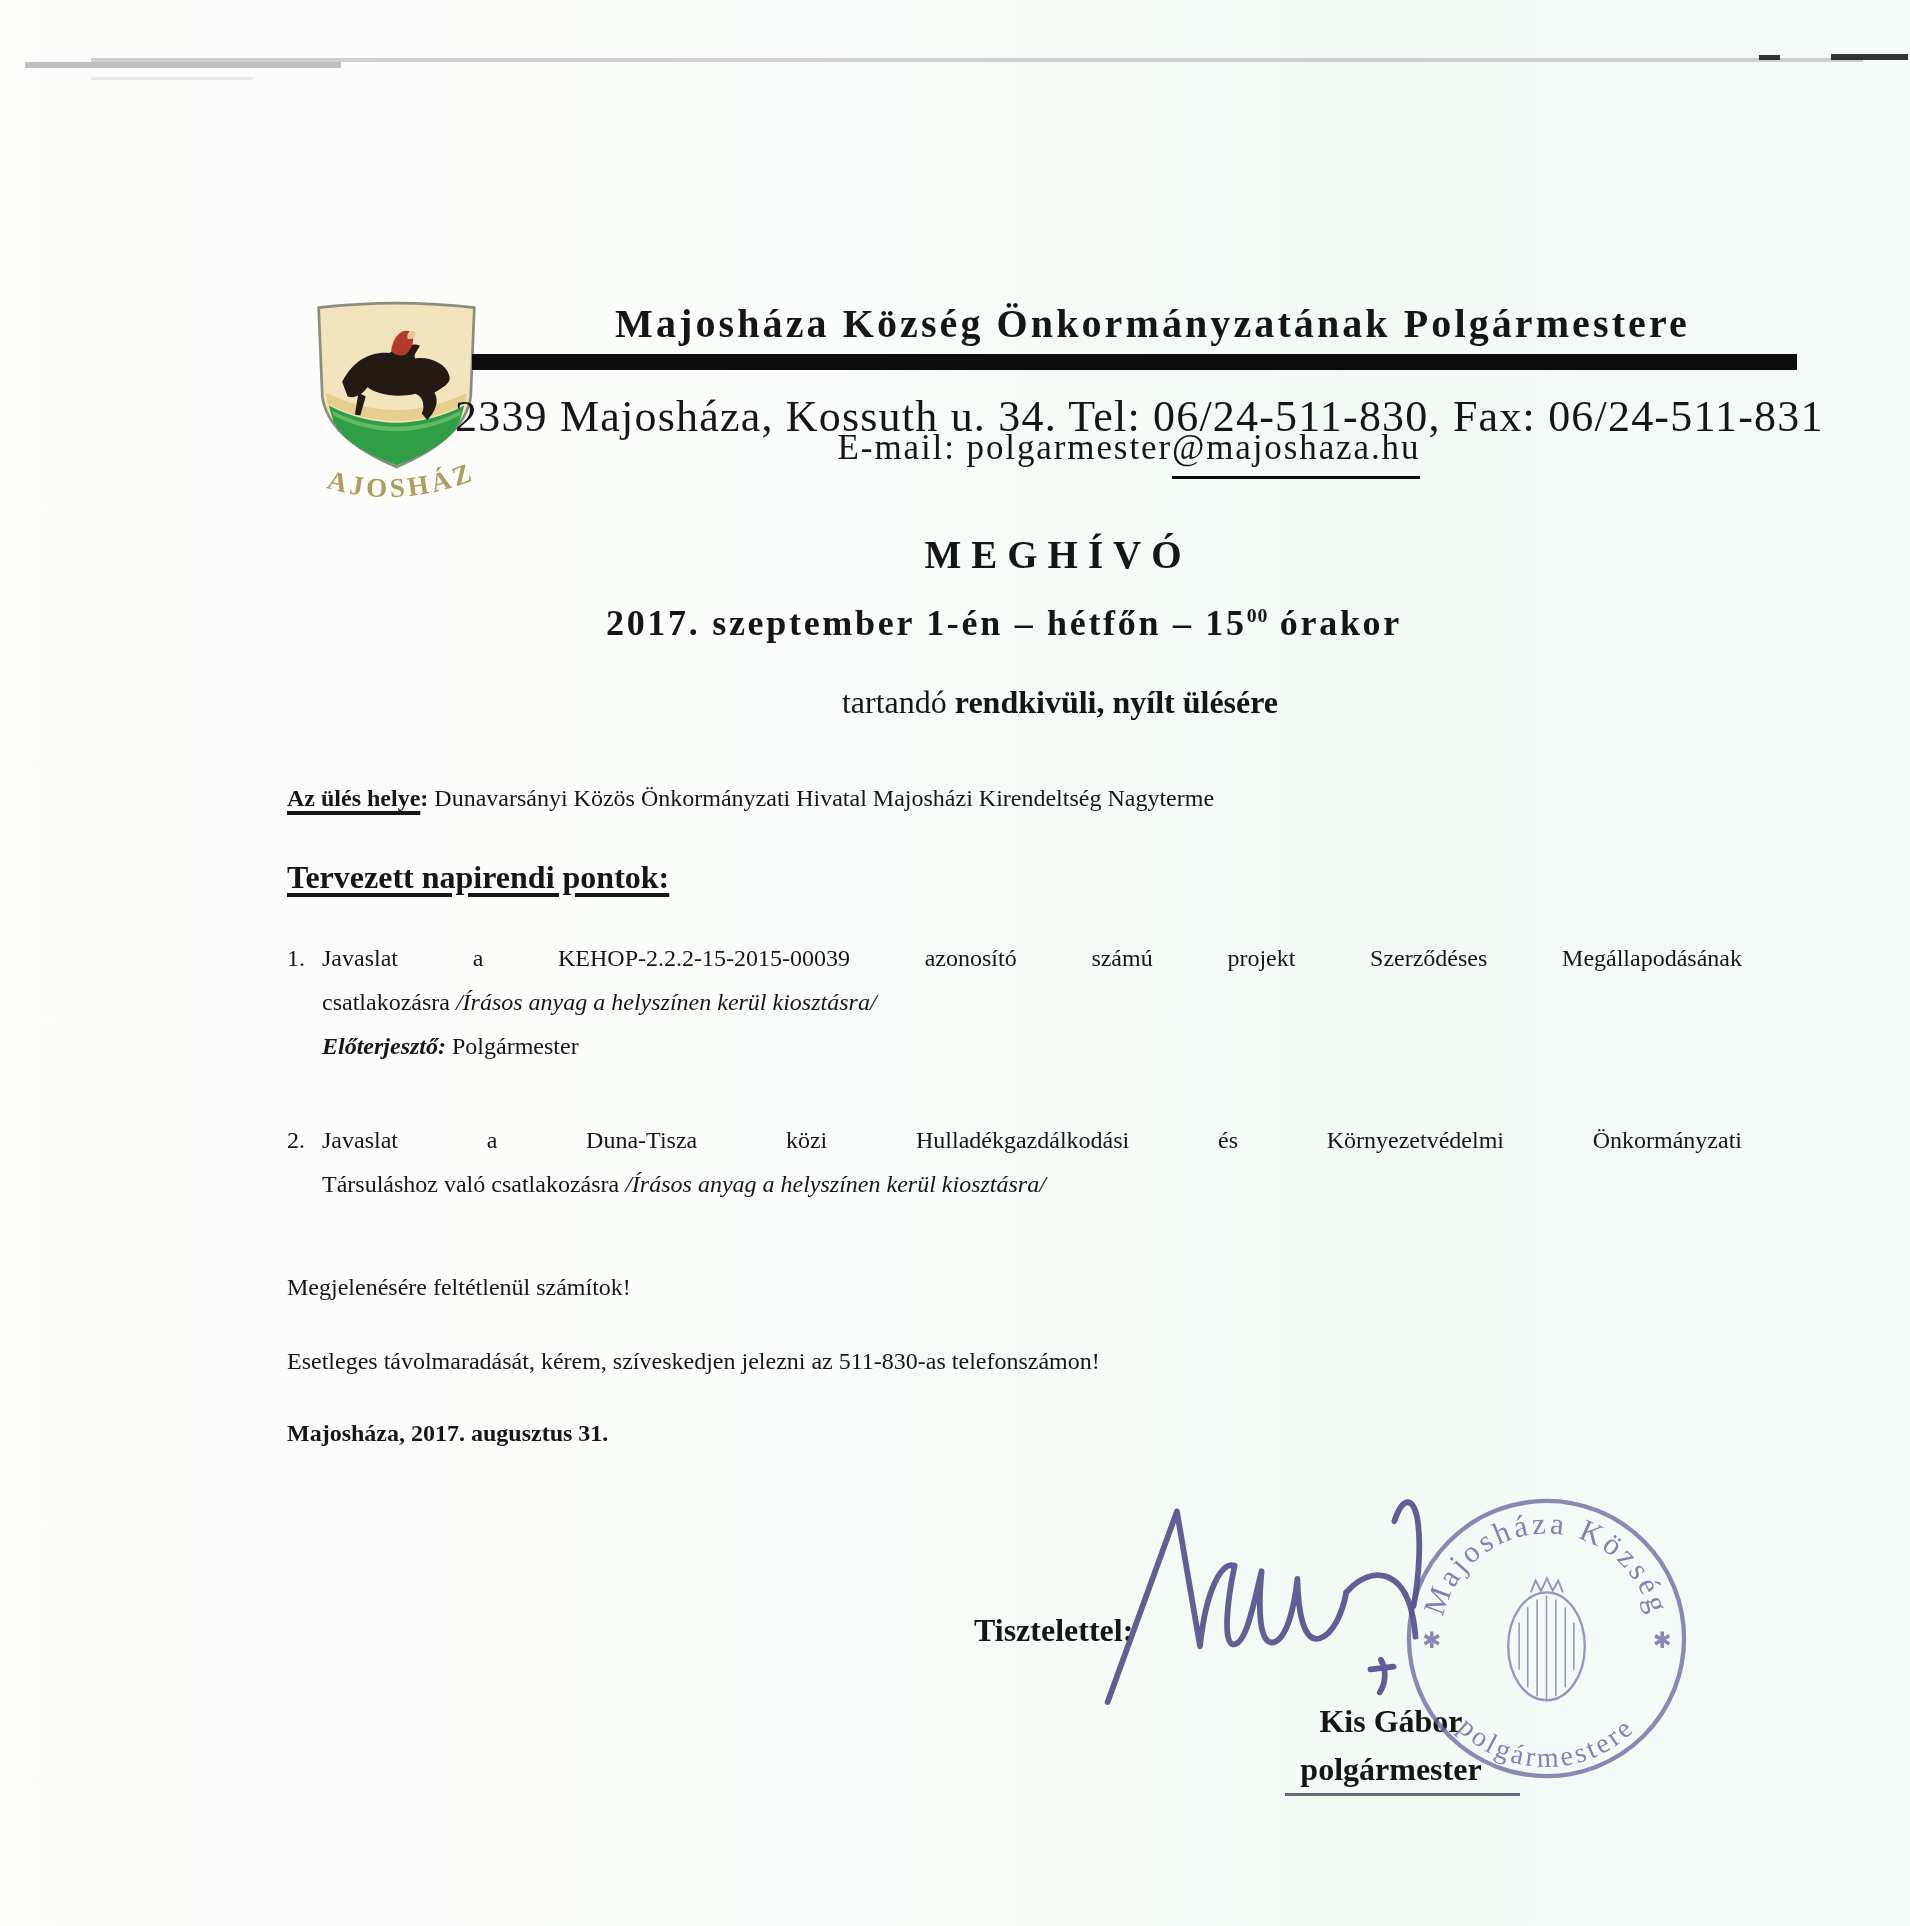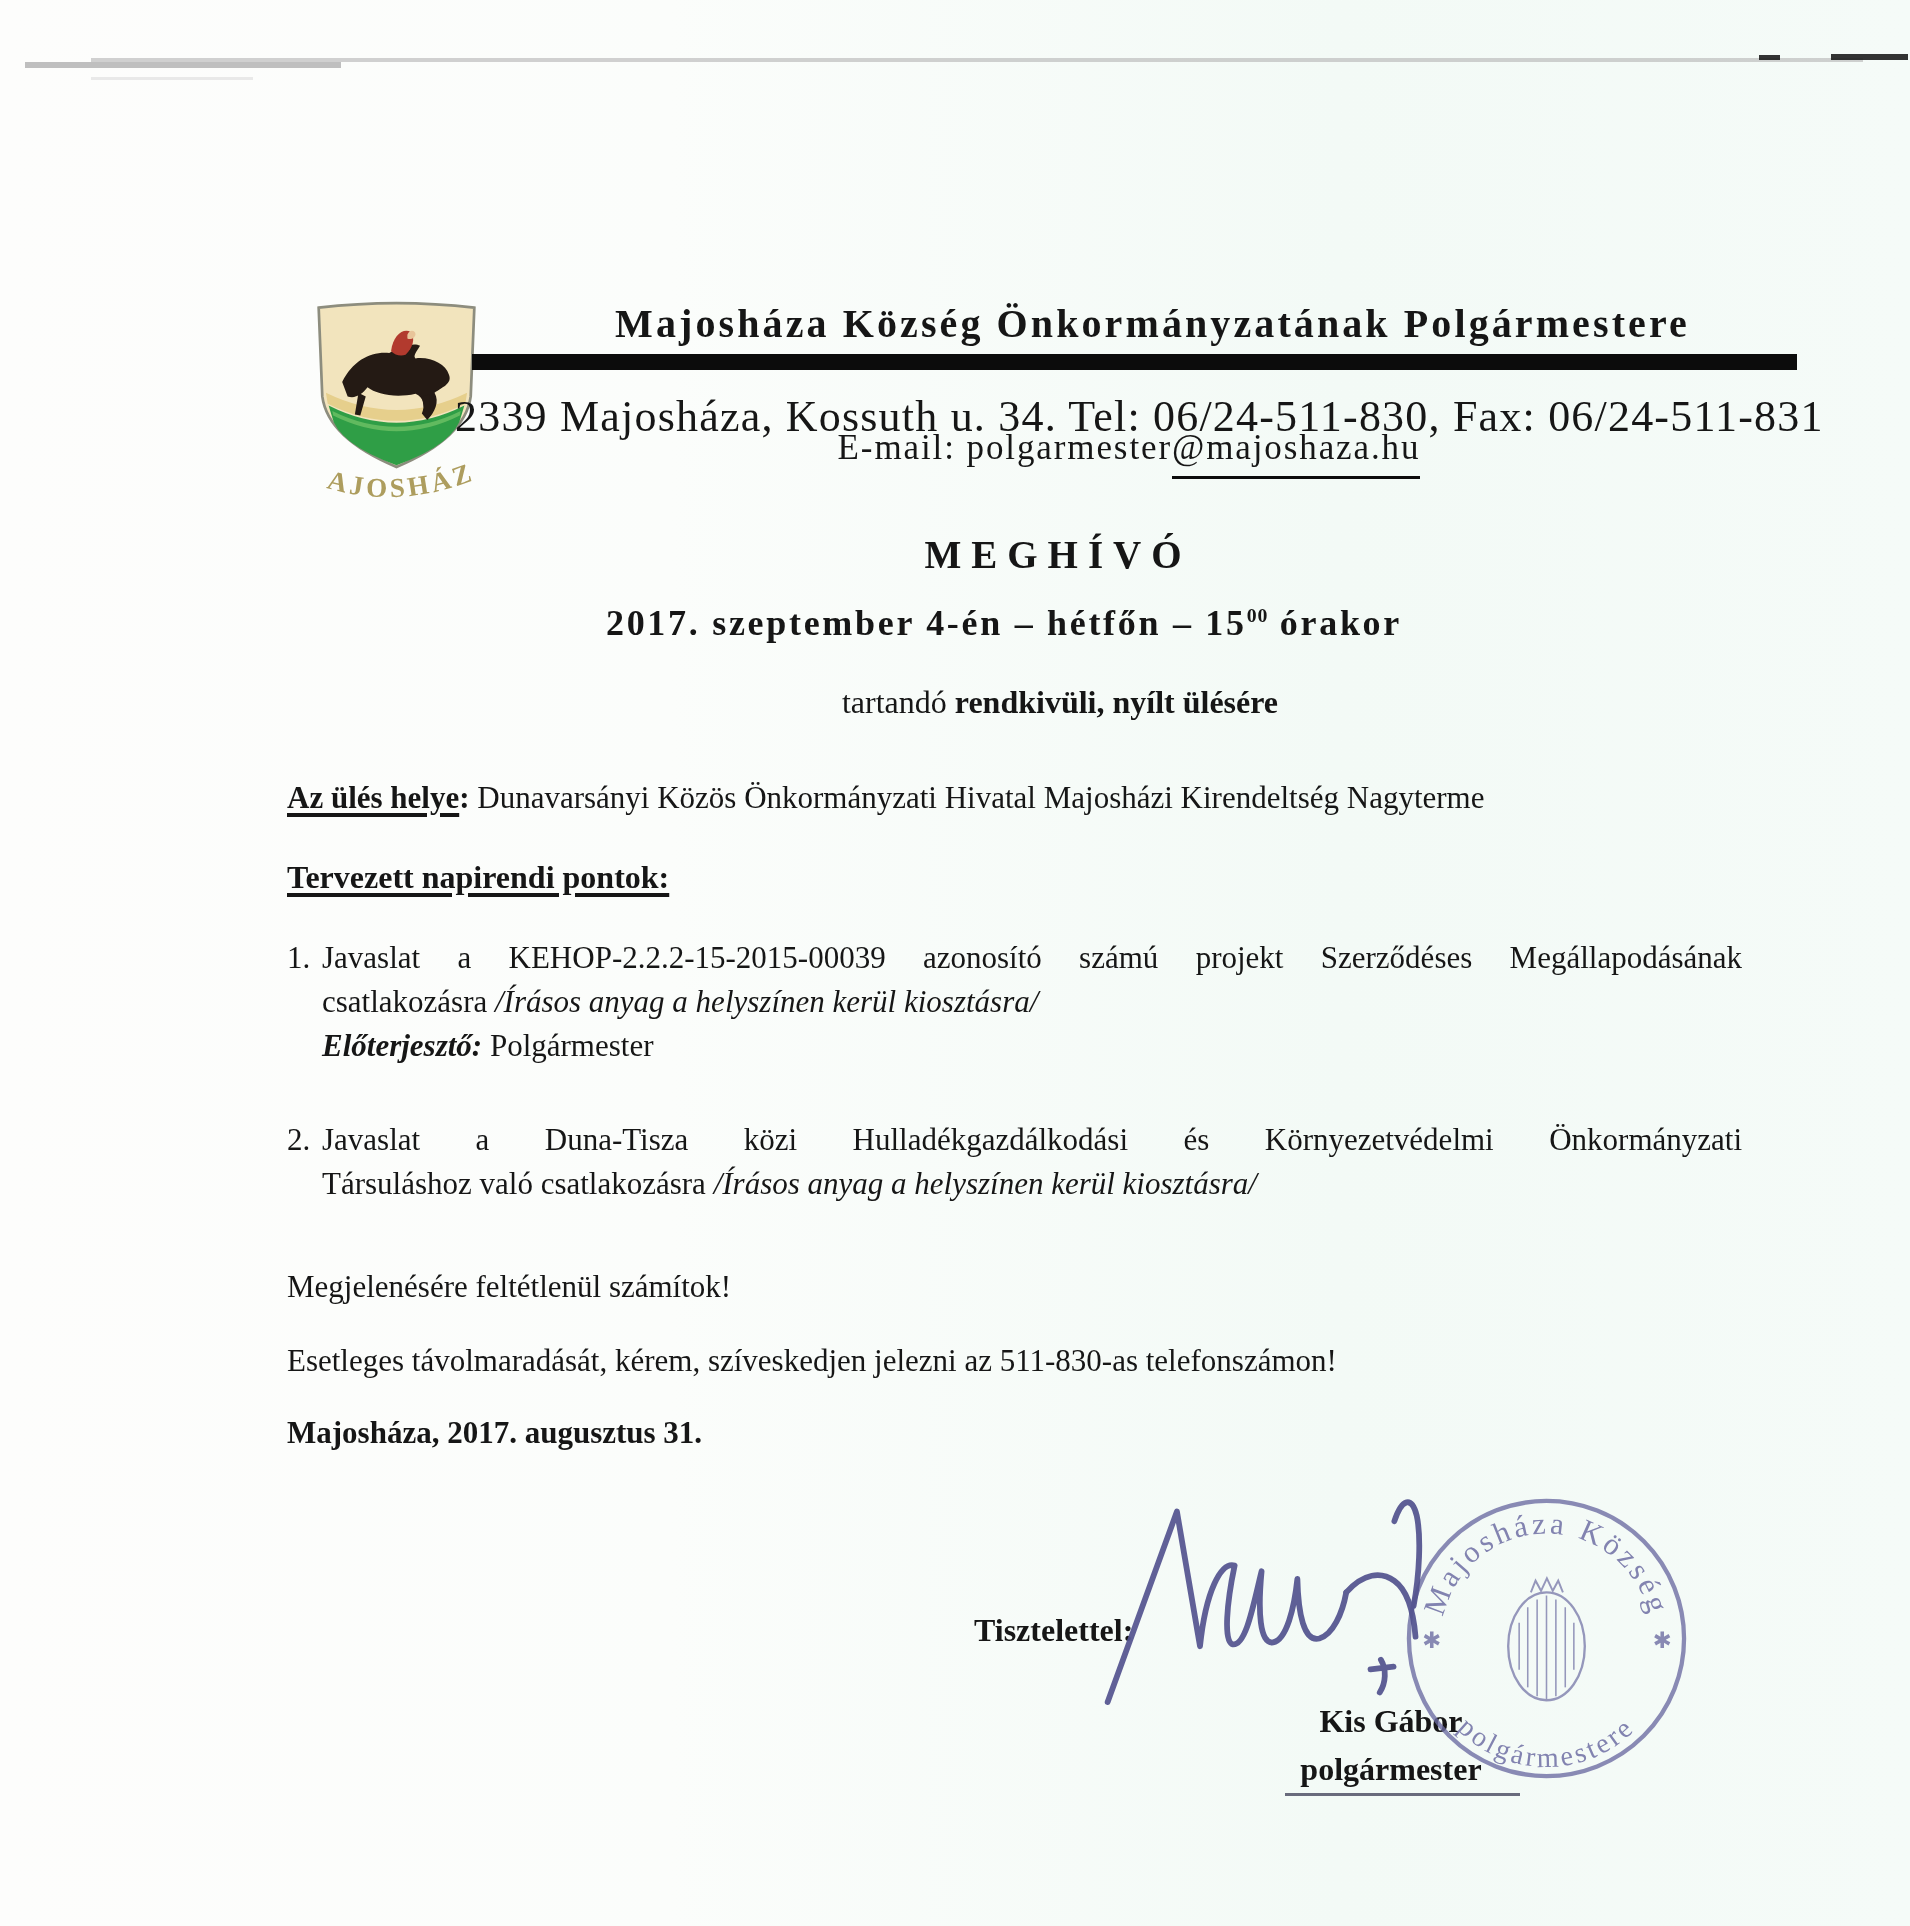--- a/index.html
+++ b/index.html
@@ -21,21 +21,21 @@
   .rule{background:#0c0c0c;}
   .address{font-size:44px;letter-spacing:1.2px;white-space:nowrap;margin-top:9px;}
   .email{font-size:35px;letter-spacing:1.9px;white-space:nowrap;}
   .email .ul{border-bottom:3.9px solid #0c0c0c;padding-bottom:9px;}
 
   
   .meghivo{font-size:39px;font-weight:bold;letter-spacing:10px;white-space:nowrap;}
   .dateline{font-size:36px;font-weight:bold;letter-spacing:2.7px;white-space:nowrap;}
   .dateline sup{font-size:55%;vertical-align:super;letter-spacing:0.8px;}
   .session{font-size:32px;white-space:nowrap;}
-  .bodytext{font-size:31px;line-height:44px;}
+  .bodytext{font-size:24px;line-height:44px;}
   .loc-label{font-weight:bold;text-decoration:underline;text-decoration-thickness:3.5px;text-underline-offset:5.4px;}
   .agenda-head{font-weight:bold;text-decoration:underline;text-decoration-thickness:3.5px;text-underline-offset:5.4px;font-size:32px;}
 
   .item{width:1455px;}
   .item .num{position:absolute;left:0;top:0;}
   .item .ln{margin-left:35px;}
   .just{text-align:justify;text-align-last:justify;}
 
   
   .salutation{font-size:32px;font-weight:bold;}
@@ -87,21 +87,21 @@
 
   <div class="abs ctr address" style="left:455px;top:382px;width:1348px;">2339 Majosháza, Kossuth u. 34. Tel: 06/24-511-830, Fax: 06/24-511-831</div>
 
   <div class="abs ctr email" style="left:455px;top:428px;width:1348px;">
     <span>E-mail: polgarmester</span><span class="ul">@majoshaza.hu</span>
   </div>
 
   <div class="abs ctr meghivo" style="left:480px;top:532px;width:1156px;">MEGHÍVÓ</div>
 
   <div class="abs ctr dateline" style="left:426px;top:602px;width:1156px;">
-    <span>2017. szeptember 4-én – hétfőn – 15</span><sup>00</sup><span> órakor</span>
+    <span>2017. szeptember 1-én – hétfőn – 15</span><sup>00</sup><span> órakor</span>
   </div>
 
   <div class="abs ctr session" style="left:482px;top:684px;width:1156px;text-align:center;">
     <span>tartandó </span><span class="b">rendkivüli, nyílt ülésére</span>
   </div>
 
   <div class="abs bodytext" style="left:287px;top:776px;width:1502px;white-space:nowrap;">
     <span class="loc-label">Az ülés helye</span><span class="b">: </span><span>Dunavarsányi Közös Önkormányzati Hivatal Majosházi Kirendeltség Nagyterme</span>
   </div>
 

